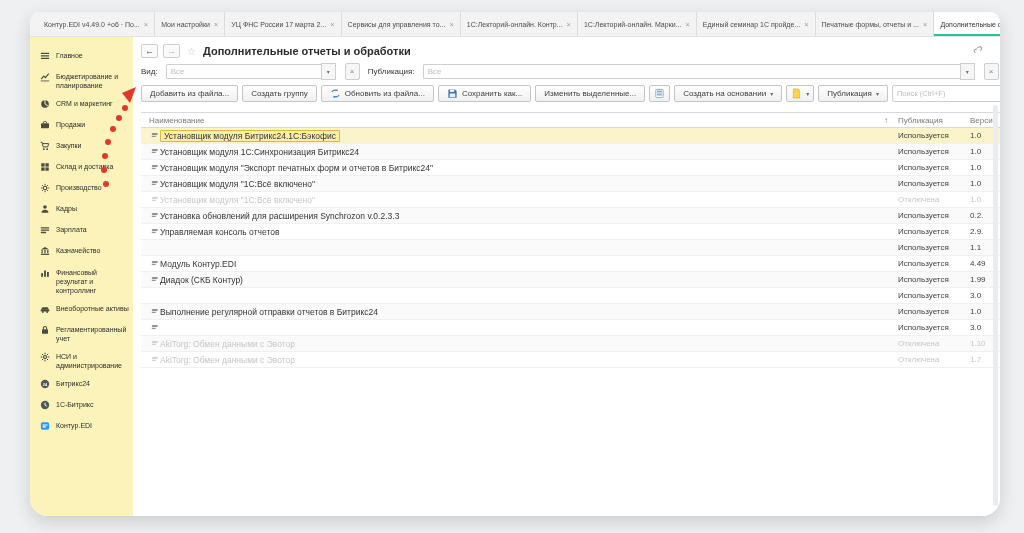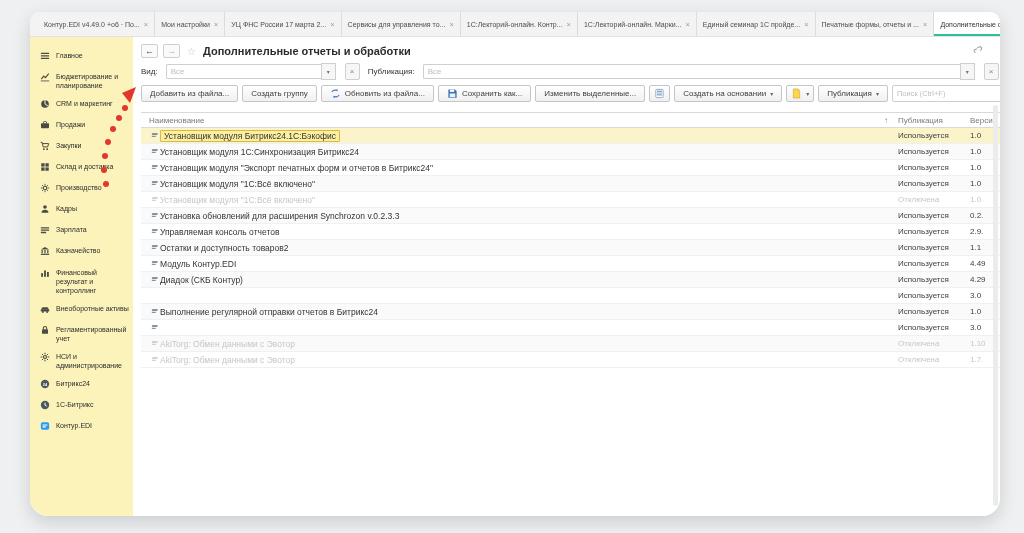--- a/index.html
+++ b/index.html
@@ -451,29 +451,20 @@
                     <rect x="1" y="3" width="8" height="2" rx="1"></rect>
                     <rect x="1" y="6.4" width="5.5" height="1.6" rx=".8" opacity=".75"></rect>
                   </svg>
                 </span>
                 <span class="nm">Управляемая консоль отчетов</span>
               </span>
               <span class="pub" style="grid-column: 3;">Используется</span>
               <span class="ver">2.9.</span>
             </div>
             <div class="trow">
-              <span class="name">
-                <span class="rowicon">
-                  <svg viewBox="0 0 12 12">
-                    <rect x="1" y="3" width="8" height="2" rx="1"></rect>
-                    <rect x="1" y="6.4" width="5.5" height="1.6" rx=".8" opacity=".75"></rect>
-                  </svg>
-                </span>
-                <span class="nm">Остатки и доступность товаров2</span>
-              </span>
               <span class="pub" style="grid-column: 3;">Используется</span>
               <span class="ver">1.1</span>
             </div>
             <div class="trow">
               <span class="name">
                 <span class="rowicon">
                   <svg viewBox="0 0 12 12">
                     <rect x="1" y="3" width="8" height="2" rx="1"></rect>
                     <rect x="1" y="6.4" width="5.5" height="1.6" rx=".8" opacity=".75"></rect>
                   </svg>
@@ -487,21 +478,21 @@
               <span class="name">
                 <span class="rowicon">
                   <svg viewBox="0 0 12 12">
                     <rect x="1" y="3" width="8" height="2" rx="1"></rect>
                     <rect x="1" y="6.4" width="5.5" height="1.6" rx=".8" opacity=".75"></rect>
                   </svg>
                 </span>
                 <span class="nm">Диадок (СКБ Контур)</span>
               </span>
               <span class="pub" style="grid-column: 3;">Используется</span>
-              <span class="ver">4.29</span>
+              <span class="ver">1.99</span>
             </div>
             <div class="trow">
               <span class="pub" style="grid-column: 3;">Используется</span>
               <span class="ver">3.0</span>
             </div>
             <div class="trow">
               <span class="name">
                 <span class="rowicon">
                   <svg viewBox="0 0 12 12">
                     <rect x="1" y="3" width="8" height="2" rx="1"></rect>

